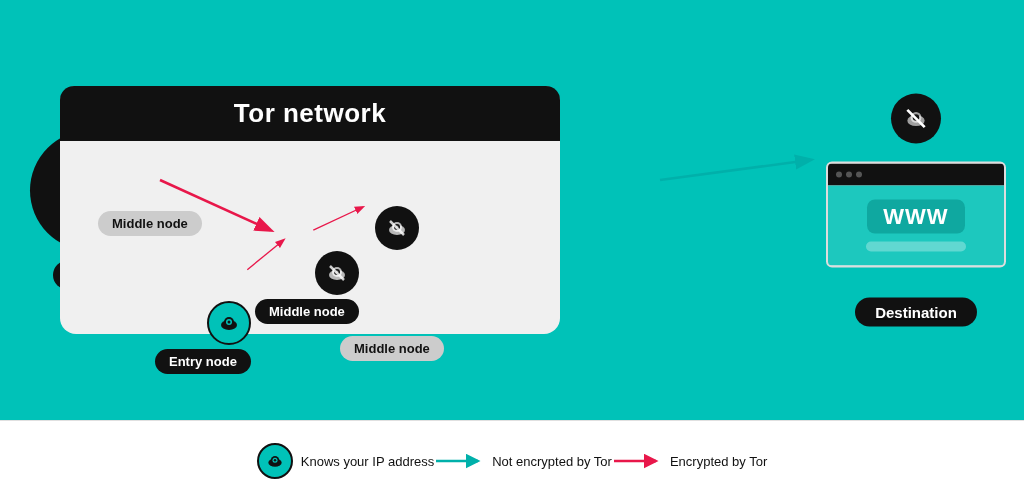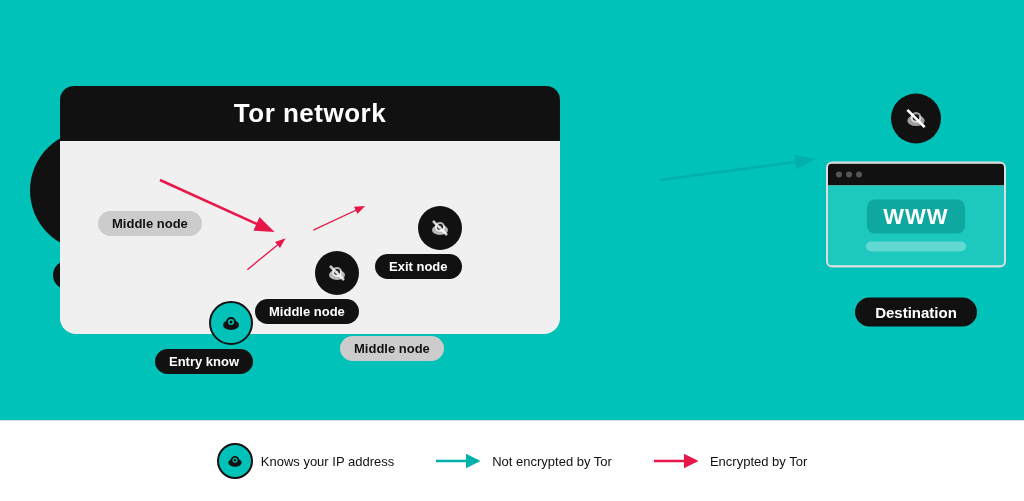--- a/index.html
+++ b/index.html
@@ -25,21 +25,20 @@
     .legend-bar {
       position: absolute;
       bottom: 0;
       left: 0;
       width: 1024px;
       height: 81px;
       background: #ffffff;
       display: flex;
       align-items: center;
       justify-content: center;
-      gap: 40px;
       border-top: 1px solid #e0e0e0;
     }
 
     .legend-item {
       display: flex;
       align-items: center;
       gap: 8px;
       font-size: 13px;
       color: #111;
     }
@@ -283,21 +282,21 @@
 
       <div class="node" style="left: 95px; top: 160px;">
         <div class="node-icon-circle teal">
           <svg width="24" height="24" viewBox="0 0 24 24" xmlns="http://www.w3.org/2000/svg">
             <ellipse cx="12" cy="14" rx="8" ry="5" fill="#111"></ellipse>
             <circle cx="12" cy="11" r="5" fill="#111"></circle>
             <circle cx="12" cy="11" r="3" fill="#00c2b8"></circle>
             <circle cx="12" cy="11" r="1.5" fill="#111"></circle>
           </svg>
         </div>
-        <div class="node-label-dark">Entry know</div>
+        <div class="node-label-dark">Entry node</div>
       </div>
 
       <div class="node" style="left: 38px; top: 70px;">
         <div class="node-label-gray">Middle node</div>
       </div>
 
       <div class="node" style="left: 195px; top: 110px;">
         <div class="node-icon-circle dark">
           <svg width="24" height="24" viewBox="0 0 24 24" xmlns="http://www.w3.org/2000/svg">
             <ellipse cx="12" cy="14" rx="8" ry="5" fill="#fff" opacity="0.7"></ellipse>
@@ -317,21 +316,20 @@
       <div class="node" style="left: 315px; top: 65px;">
         <div class="node-icon-circle dark">
           <svg width="24" height="24" viewBox="0 0 24 24" xmlns="http://www.w3.org/2000/svg">
             <ellipse cx="12" cy="14" rx="8" ry="5" fill="#fff" opacity="0.7"></ellipse>
             <circle cx="12" cy="11" r="5" fill="#fff" opacity="0.7"></circle>
             <circle cx="12" cy="11" r="3" fill="#111"></circle>
             <circle cx="12" cy="11" r="1.5" fill="#fff" opacity="0.5"></circle>
             <line x1="5" y1="5" x2="19" y2="19" stroke="#fff" stroke-width="2.5" opacity="0.8"></line>
           </svg>
         </div>
-        <div class="node-label-dark">Exit node</div>
       </div>
 
     </div>
   </div>
 
   <svg style="position:absolute; left:150px; top:140px; width:160px; height:120px; pointer-events:none;" viewBox="0 0 160 120" xmlns="http://www.w3.org/2000/svg">
     <defs>
       <marker id="pinkArr" markerWidth="8" markerHeight="8" refX="6" refY="3" orient="auto">
         <path d="M0,0 L0,6 L8,3 z" fill="#e8174a"></path>
       </marker>

